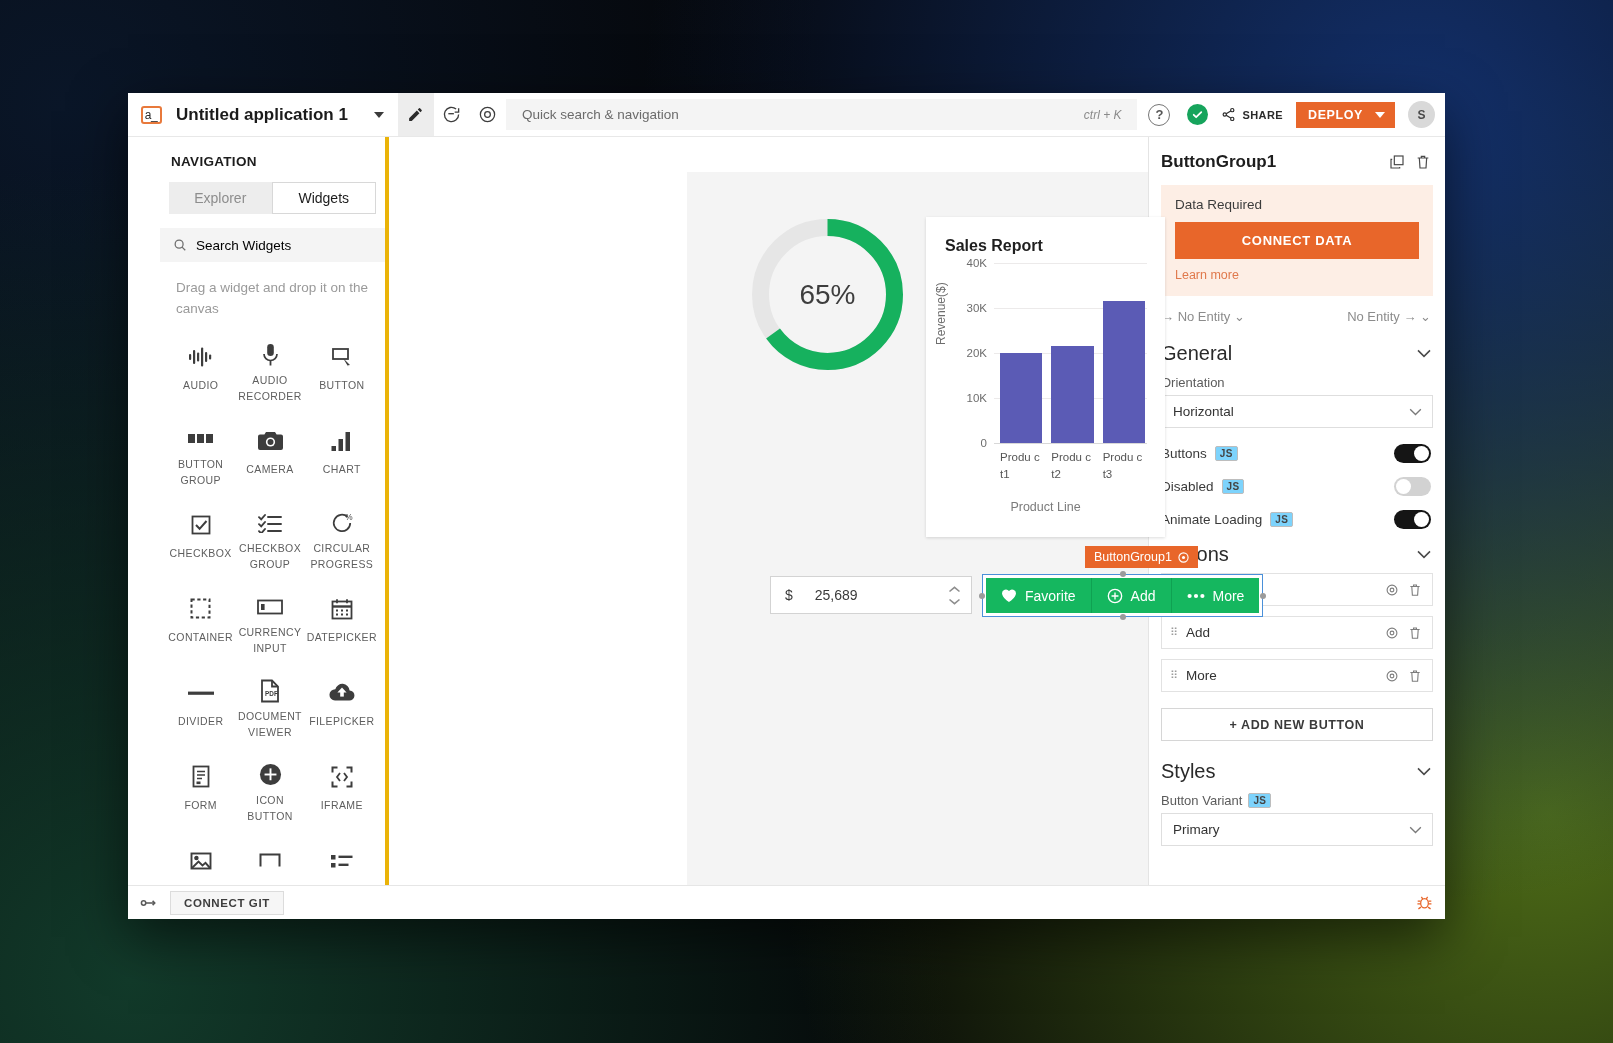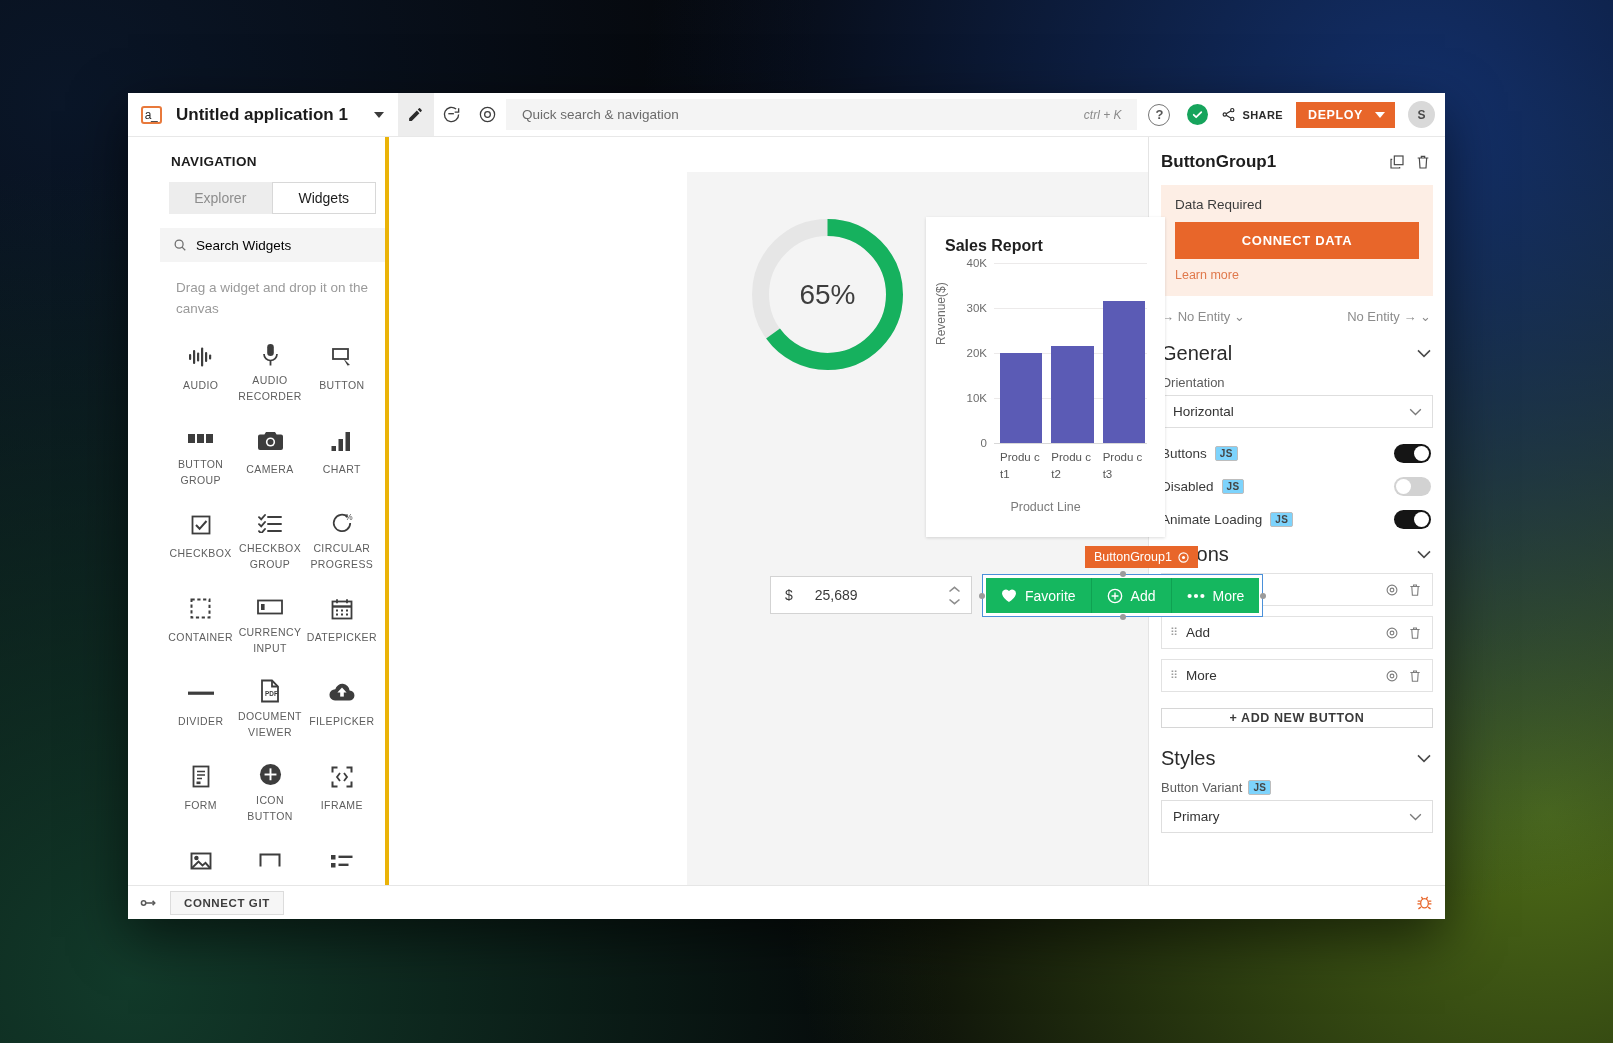--- a/index.html
+++ b/index.html
@@ -278,21 +278,21 @@
   .tgl.on .knob { right: 2px; }
   .tgl.off .knob { left: 2px; }
   .btn-item {
     margin: 0 12px 10px; height: 33px; border: 1px solid #e2e2e2;
     display: flex; align-items: center; gap: 9px; padding: 0 10px 0 8px;
     font-size: 13.5px; color: #333;
   }
   .btn-item .nm { flex: 1; }
   .btn-item .act { color: #7d7d7d; cursor: pointer; display: flex; align-items: center; }
   .add-new {
-    margin: 6px 12px 0; height: 20px; border: 1px solid #d6d6d6;
+    margin: 6px 12px 0; height: 33px; border: 1px solid #d6d6d6;
     display: flex; align-items: center; justify-content: center;
     font-size: 12.5px; font-weight: 600; letter-spacing: .6px; color: #3a3a3a; cursor: pointer;
   }
   .grip { color: #9b9b9b; font-size: 11px; letter-spacing: -1px; line-height: .8; cursor: grab; }
 
   
   #footer {
     height: 34px; flex: 0 0 34px; background: #fff; border-top: 1px solid #e6e6e6;
     display: flex; align-items: center; padding: 0 12px; gap: 12px;
   }

